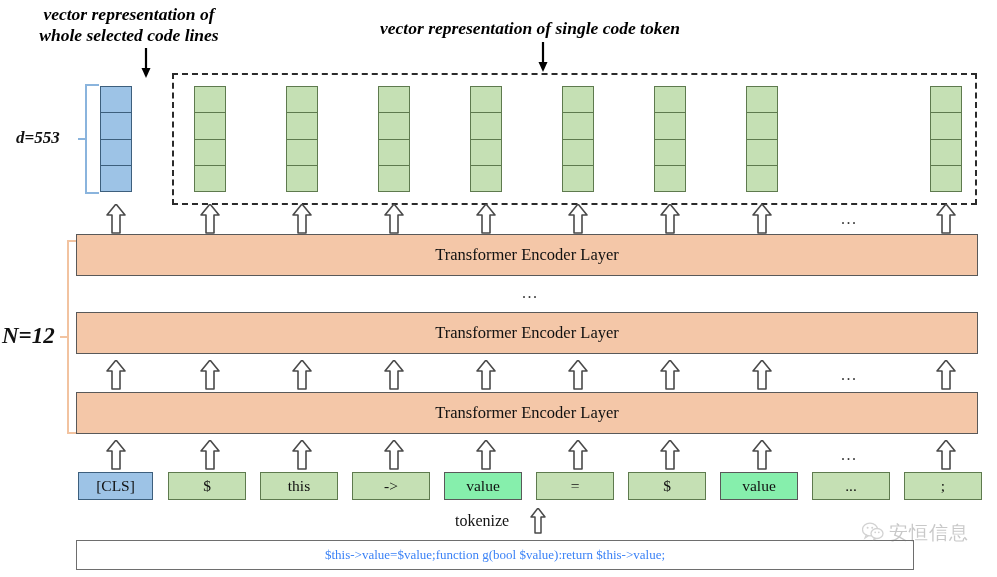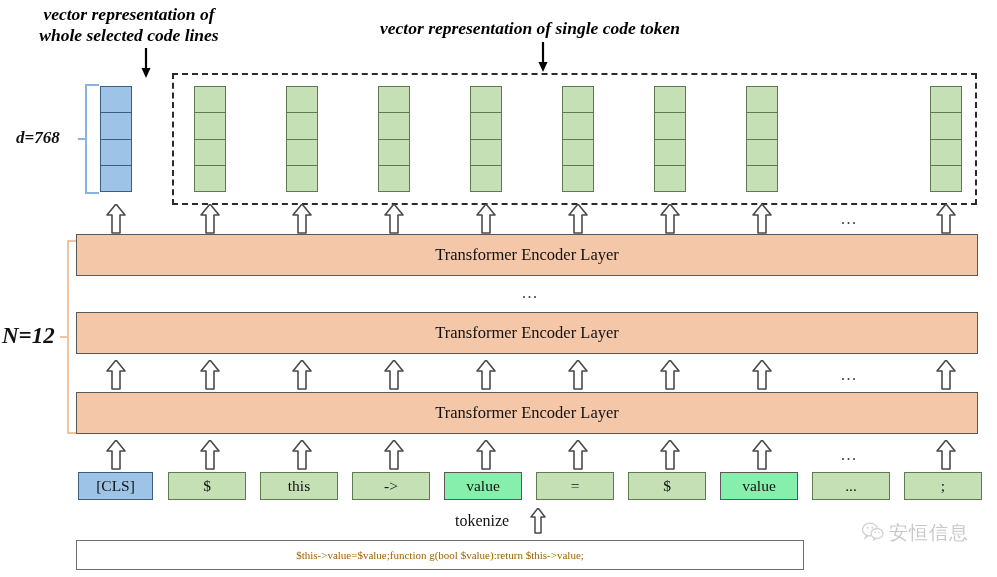--- a/index.html
+++ b/index.html
@@ -78,24 +78,24 @@
   .tok.blue{background:#9DC3E6;border-color:#3d5f7d;}
   .tok.green{background:#C5E0B4;border-color:#5e7a4e;}
   .tok.gray{background:#86efac;border-color:#595959;}
 
   
   #tokenize-label{position:absolute;left:455px;top:512px;font-size:16px;color:#111;}
   #tokenize-arrow{position:absolute;left:530px;top:508px;width:16px;height:26px;}
 
   
   #code-bar{
-    position:absolute;left:76px;top:540px;width:728px;height:30px;
+    position:absolute;left:76px;top:540px;width:838px;height:30px;
     border:1.6px solid #6e6e6e;box-sizing:border-box;background:#fff;
     display:flex;align-items:center;justify-content:center;
-    font-size:11px;color:#a16207;white-space:nowrap;
+    font-size:13px;color:#3b82f6;white-space:nowrap;
   }
 
   
   #watermark{
     position:absolute;left:862px;top:520px;
     display:flex;align-items:center;gap:5px;
     opacity:.38;
   }
   #watermark .wm-text{
     font-family:"DejaVu Sans", sans-serif;
@@ -126,21 +126,21 @@
   </div>
 
   <div id="dash-box"></div>
 
   <div id="d-bracket">
     <svg width="22" height="110" viewBox="0 0 22 110">
       <path d="M21 1 L8 1 L8 109 L21 109" stroke="#8ab4dd" stroke-width="2" fill="none"></path>
       <path d="M8 55 L0 55" stroke="#8ab4dd" stroke-width="2" fill="none"></path>
     </svg>
   </div>
-  <div id="d-label">d=768</div>
+  <div id="d-label">d=553</div>
 
   <div class="vec blue" style="left:100px;">
     <div class="cell"></div>
     <div class="cell"></div>
     <div class="cell"></div>
     <div class="cell"></div>
   </div>
 
   <div class="vec green" style="left:194px;">
     <div class="cell"></div>

